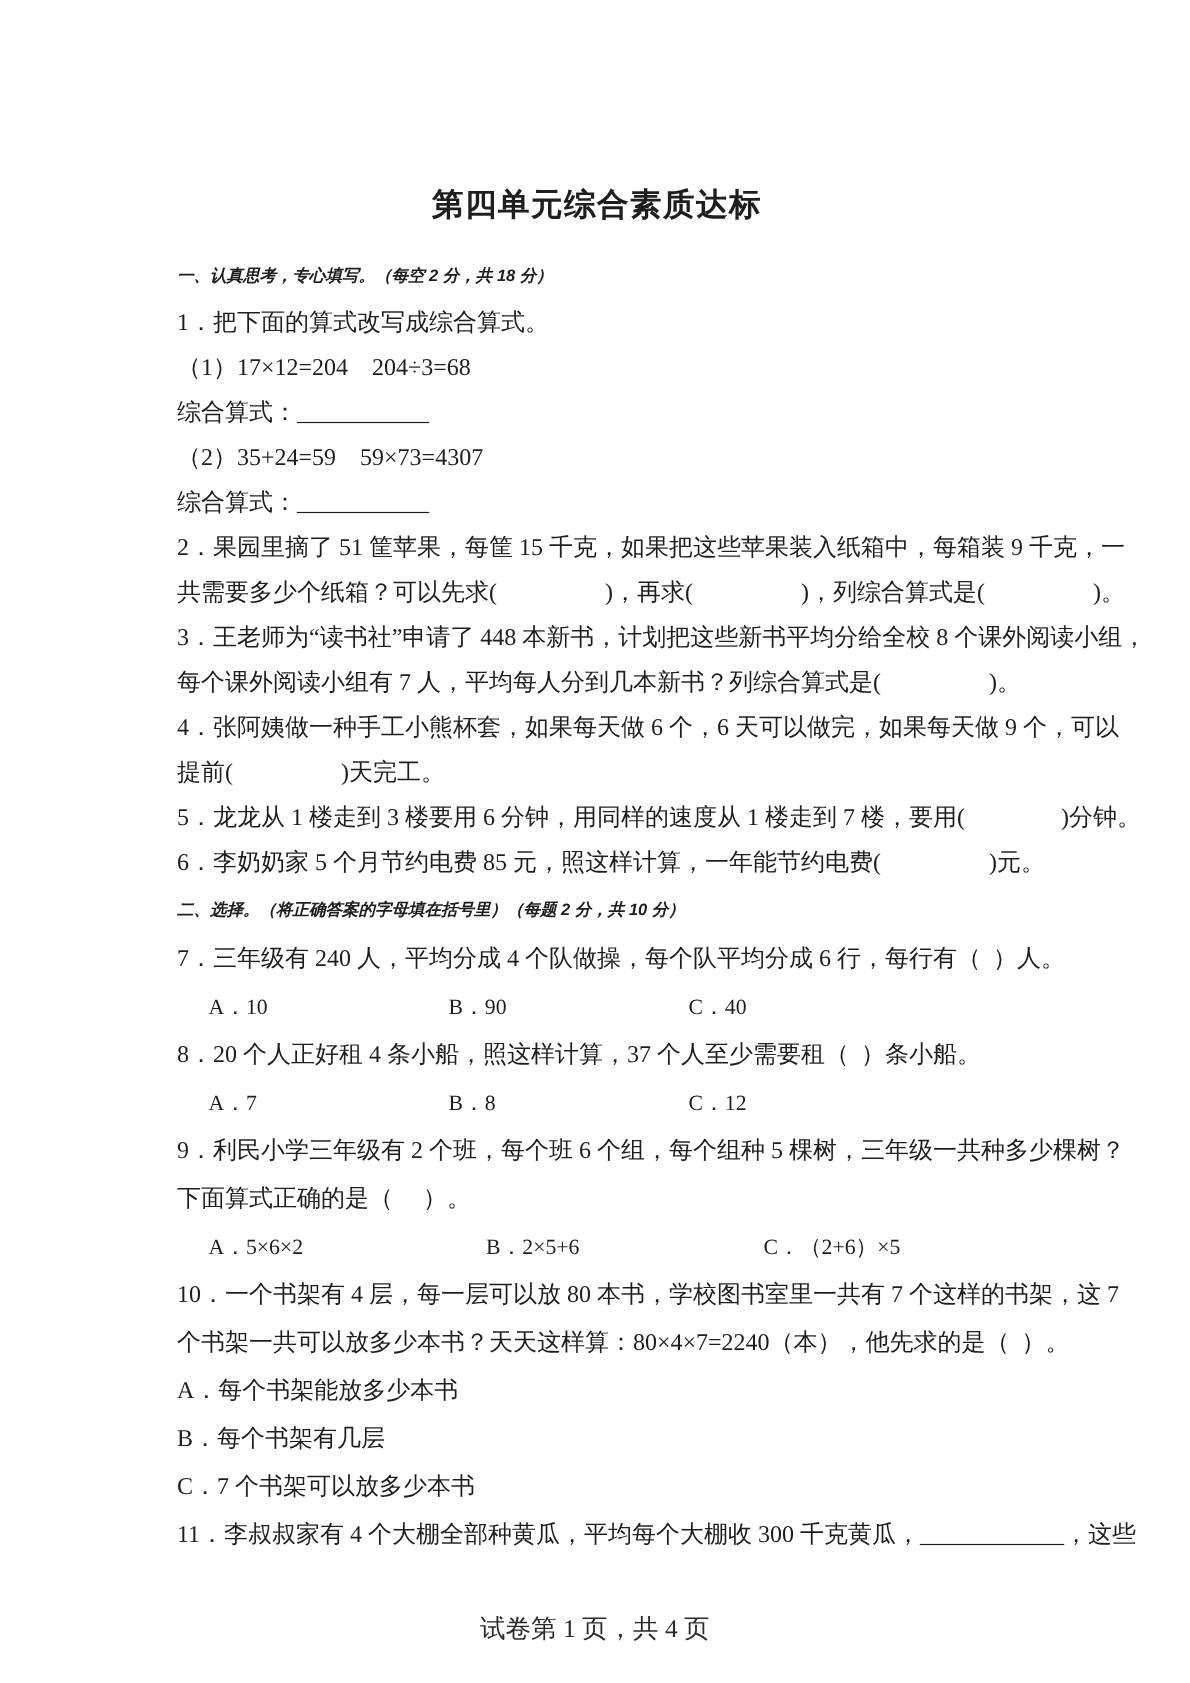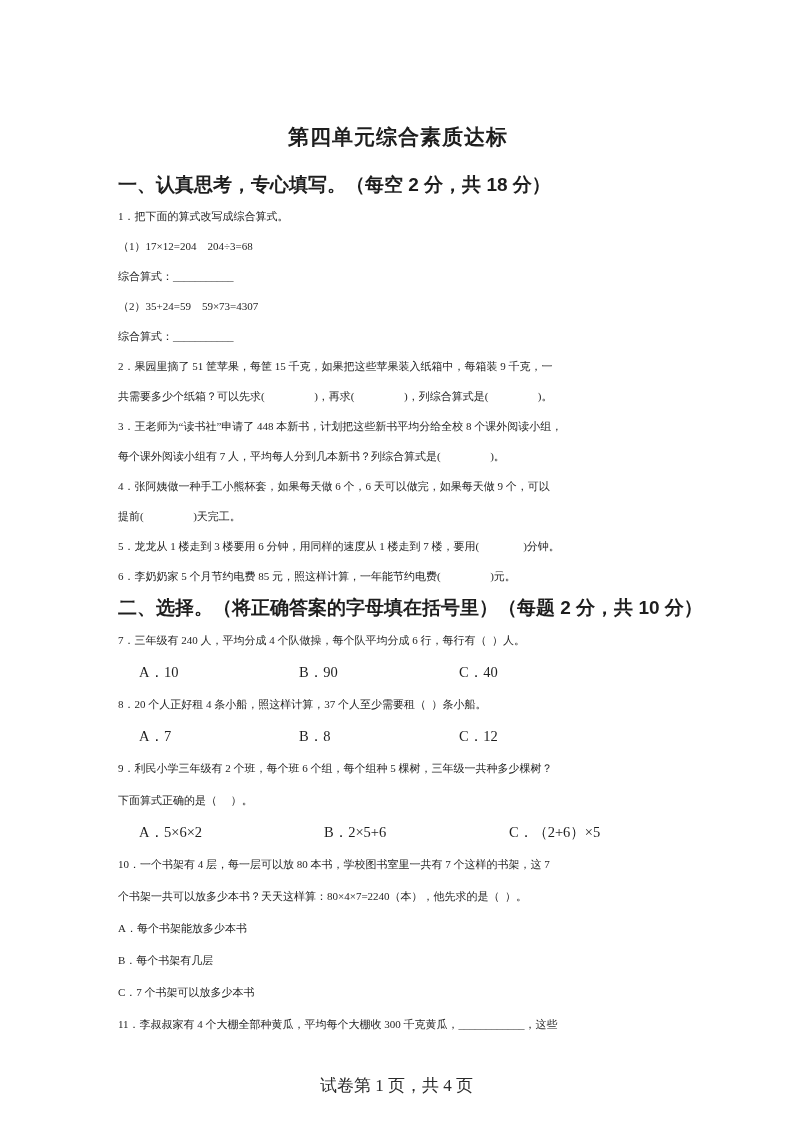--- a/index.html
+++ b/index.html
@@ -26,26 +26,27 @@
     font-weight: bold;
     font-size: 21px;
     line-height: 34px;
     text-align: center;
     margin-bottom: 14px;
     letter-spacing: 1px;
   }
   .section-heading {
     font-family: "Liberation Sans", "DejaVu Sans", sans-serif;
     font-weight: bold;
-    font-size: 19px;
+    font-size: 11px;
     line-height: 33px;
     white-space: pre;
+    font-style: italic;
   }
   .q-line {
-    font-size: 11px;
+    font-size: 16px;
     white-space: pre;
   }
   .sec-0 .q-line { line-height: 30px; }
   .sec-1 .q-line { line-height: 32px; }
   .options-row {
     display: flex;
     font-size: 14.5px;
     margin-left: 21px;
   }
   .sec-1 .options-row { line-height: 32px; }

